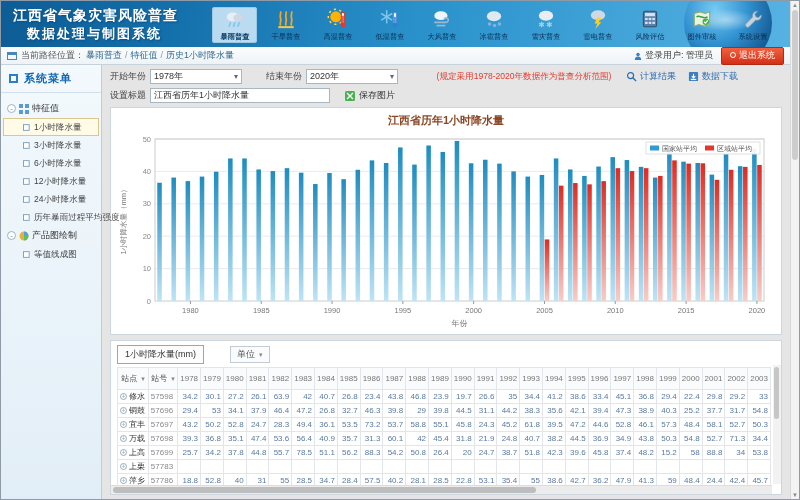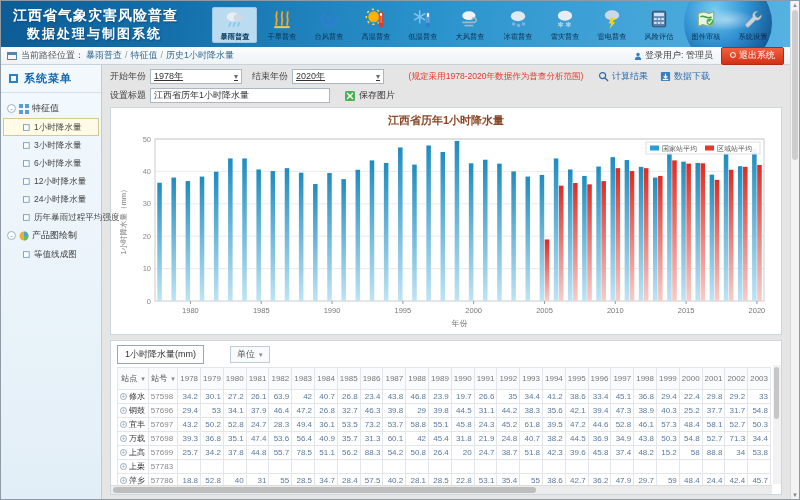--- a/index.html
+++ b/index.html
@@ -49,21 +49,21 @@
   .tree-item { display:flex; align-items:center; padding:2.5px 2px 2.5px 20px; color:#444; cursor:pointer; white-space:nowrap; }
   .tree-item .cb { width:7px; height:7px; border:1px solid #7aa0c0; background:#fff; margin-right:4px; flex:none; }
   .tree-item.active { background:#fffbe6; box-shadow:inset 0 0 0 1px #d8c88e; }
   .tree-item span { transform:scale(.95); transform-origin:left; }
 
   .main { flex:1; background:#e5e5e5; padding:4px 8px; display:flex; flex-direction:column; overflow:hidden; }
 
   
   .ctl-row { display:flex; align-items:center; font-size:9px; color:#333; margin-bottom:4px; flex:none; }
   .ctl-label { margin-right:4px; color:#444; }
-  .select { width:92px; height:15px; background:#fff; border:1px solid #a9b7c2; display:flex; align-items:center; justify-content:space-between; padding:0 3px; margin-right:10px; cursor:pointer;text-decoration:underline; }
+  .select { width:92px; height:15px; background:#fff; border:1px solid #a9b7c2; display:flex; align-items:center; justify-content:space-between; padding:0 3px; margin-right:24px; cursor:pointer; }
   .select .arr { color:#667; font-size:8px; }
   .note { color:#e4392e; margin:0 10px; transform:scale(.95); }
   .link-btn { display:flex; align-items:center; color:#2b6cb0; margin-right:12px; cursor:pointer; }
   .link-btn svg { width:11px; height:11px; margin-right:3px; }
   .text-input { width:180px; height:15px; border:1px solid #a9b7c2; font-size:9px; padding:0 3px; color:#333; font-family:inherit; }
   .save-btn { display:flex; align-items:center; color:#333; margin-left:14px; cursor:pointer; }
   .save-btn svg { width:12px; height:12px; margin-right:3px; }
 
   
   .chart-card { background:#fff; border:1px solid #ccd6de; padding:3px 6px 1px; flex:none; }
@@ -130,29 +130,20 @@
               <svg viewBox="0 0 20 20">
                 <g stroke="#f5a623" stroke-width="1.6" fill="none">
                   <path d="M5 16 C4 13 6 12 5 9 C4 6 6 5 5 3"></path>
                   <path d="M10 16 C9 13 11 12 10 9 C9 6 11 5 10 3"></path>
                   <path d="M15 16 C14 13 16 12 15 9 C14 6 16 5 15 3"></path>
                 </g>
                 <rect x="3" y="16.5" width="14" height="1.8" fill="#f7c948"></rect>
               </svg>
             </span>
             <span class="tb-label">干旱普查</span>
-          </div>
-          <div class="tb-item">
-            <span class="tb-icon">
-              <svg viewBox="0 0 20 20">
-                <circle cx="10" cy="10" r="6.5" fill="none" stroke="#2f7fd0" stroke-width="2.6" stroke-dasharray="26 10"></circle>
-                <circle cx="10" cy="10" r="2.2" fill="#2f7fd0"></circle>
-              </svg>
-            </span>
-            <span class="tb-label">台风普查</span>
           </div>
           <div class="tb-item">
             <span class="tb-icon">
               <svg viewBox="0 0 20 20">
                 <circle cx="8" cy="8" r="5" fill="#ffb300"></circle>
                 <circle cx="8" cy="8" r="6.8" fill="none" stroke="#ffd54d" stroke-width="1.4" stroke-dasharray="2 3"></circle>
                 <rect x="13" y="4" width="3" height="11" rx="1.5" fill="#fff" stroke="#d04030"></rect>
                 <rect x="13.8" y="7" width="1.4" height="8" fill="#e03a2f"></rect>
                 <circle cx="14.5" cy="15.5" r="2.2" fill="#e03a2f"></circle>
               </svg>
@@ -741,21 +732,21 @@
                     <td class="val">28.1</td>
                     <td class="val">28.5</td>
                     <td class="val">22.8</td>
                     <td class="val">53.1</td>
                     <td class="val">35.4</td>
                     <td class="val">55</td>
                     <td class="val">38.6</td>
                     <td class="val">42.7</td>
                     <td class="val">36.2</td>
                     <td class="val">47.9</td>
-                    <td class="val">29.7</td>
+                    <td class="val">41.3</td>
                     <td class="val">59</td>
                     <td class="val">48.4</td>
                     <td class="val">24.4</td>
                     <td class="val">42.4</td>
                     <td class="val">45.7</td>
                   </tr>
                   <tr>
                     <td class="stn-name"><span class="expand-ic">+</span>莲花</td>
                     <td class="stn-id">57789</td>
                     <td class="val">22.6</td>

